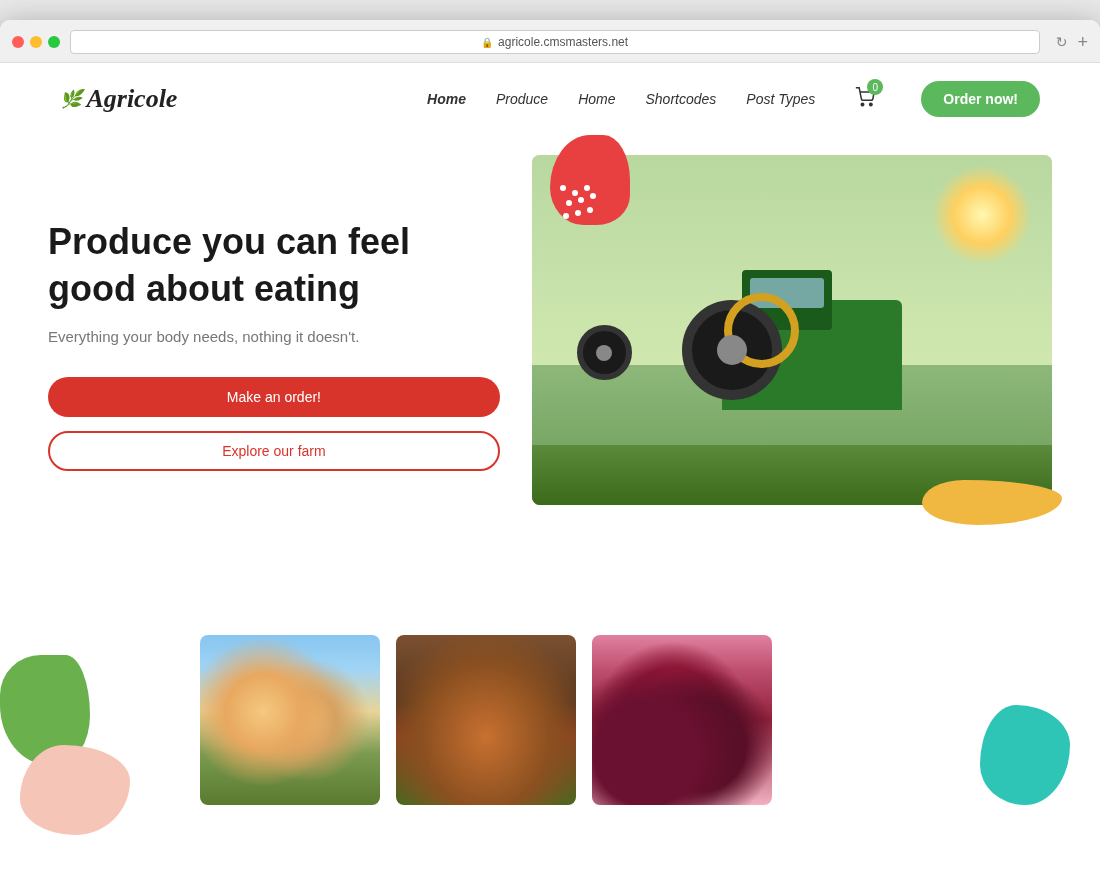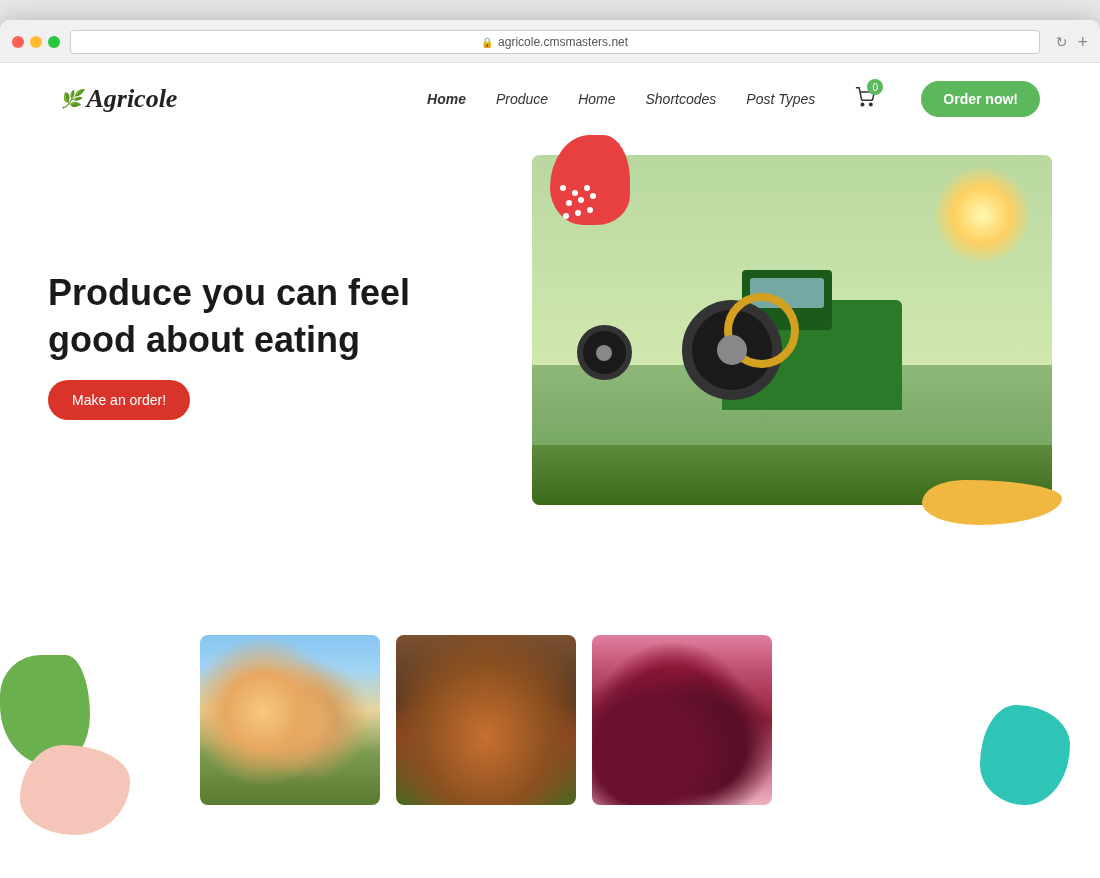--- a/index.html
+++ b/index.html
@@ -155,20 +155,21 @@
       margin-bottom: 16px;
     }
     .hero-subtitle {
       font-size: 15px;
       color: #777;
       margin-bottom: 32px;
     }
     .hero-buttons {
       display: flex;
       gap: 14px;
+      flex-direction: column;
     }
     .btn-primary {
       background: #d9342b;
       color: white;
       border: none;
       border-radius: 25px;
       padding: 12px 24px;
       font-size: 14px;
       cursor: pointer;
       font-weight: 500;
@@ -530,22 +531,24 @@
           </svg>
           <div class="cart-badge">0</div>
         </div>
         <button class="btn-order">Order now!</button>
       </div>
     </nav>
 
     <section class="hero">
       <div class="hero-text">
         <h1 class="hero-title">Produce you can feel good about eating</h1>
+        <p class="hero-subtitle">Everything your body needs, nothing it doesn't.</p>
         <div class="hero-buttons">
           <button class="btn-primary">Make an order!</button>
+          <button class="btn-secondary">Explore our farm</button>
         </div>
       </div>
 
       <div class="hero-image-area">
 
         <div class="blob-red"></div>
 
         <div class="blob-dots"></div>
 
         <div class="hero-img-container">

